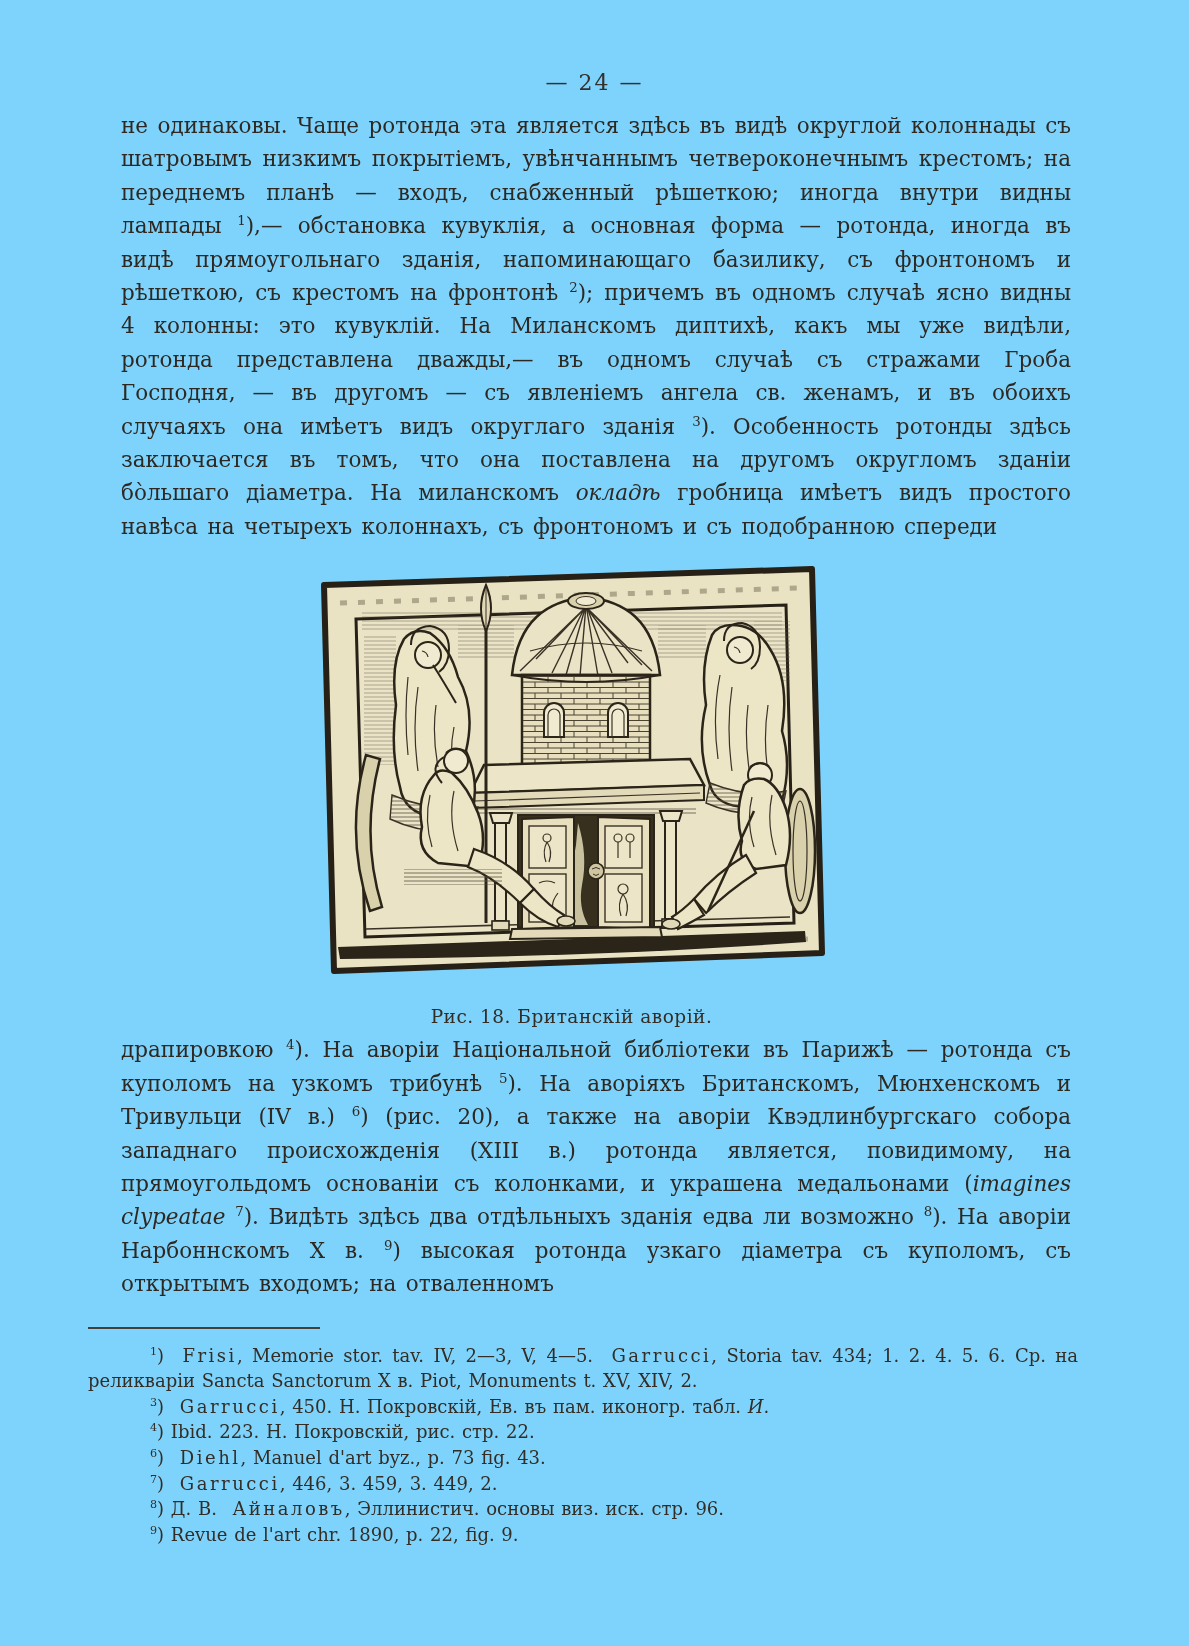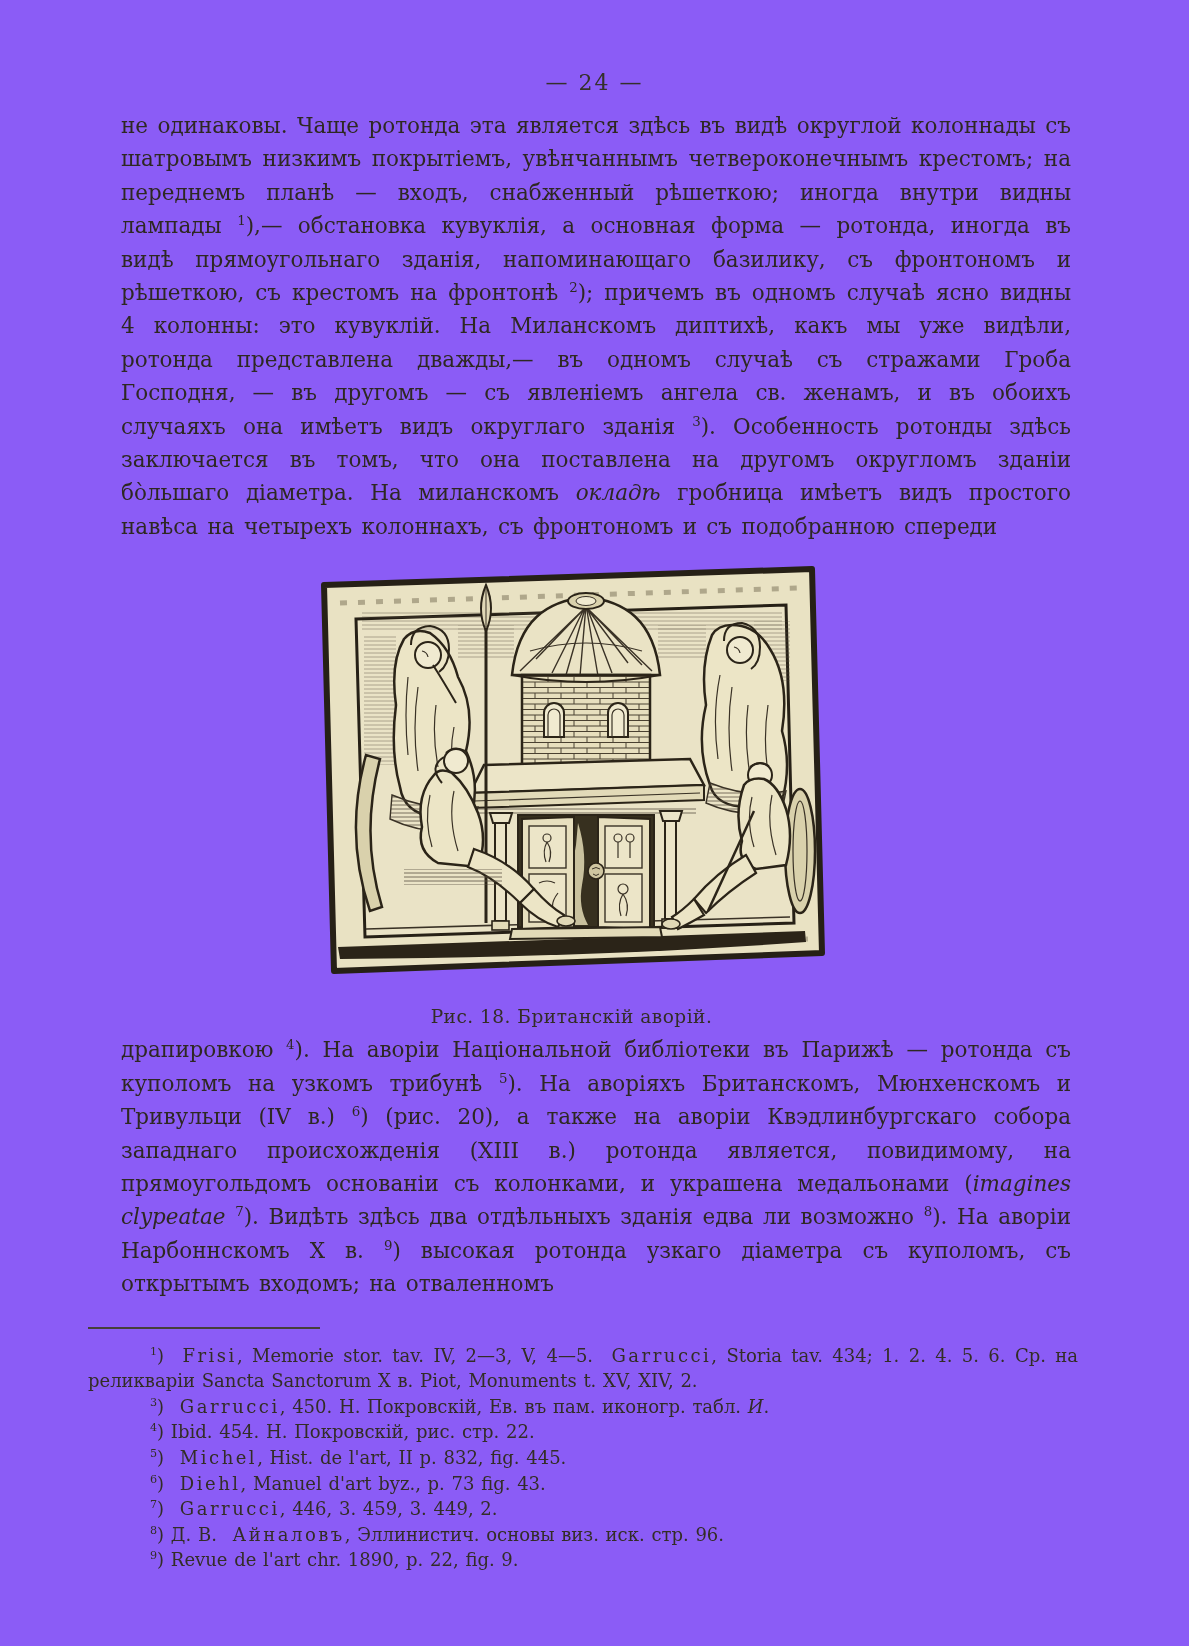--- a/index.html
+++ b/index.html
@@ -1,18 +1,18 @@
 <!DOCTYPE html>
 <html lang="ru"><head>
 <meta charset="utf-8">
 <style>
   html,body { margin:0; padding:0; background:#ffffff; }
   .page {
     position:relative; width:1189px; height:1646px;
-    background:#8b5cf6; overflow:hidden;
+    background:#7dd3fc; overflow:hidden;
     font-family:"DejaVu Serif", serif; color:#2e2822;
   }
   .pageno { padding-top:70px; text-align:center; font-size:22px; letter-spacing:2px; color:#35302a; }
   .content { margin:14px 0 0 115px; width:962px; }
   p.body { font-size:21.5px; line-height:33.4px; text-align:justify; word-spacing:2.5px; margin:6px; }
   .para2 { margin-top:16px; }
   .figure { width:527px; margin:12px 0 0 193px; }
   .figure svg { display:block; }
   .caption { text-align:center; font-size:18.5px; letter-spacing:0.5px; margin-top:14px; color:#332d26; }
   .fnrule { width:232px; border:none; border-top:2.5px solid #46403a; margin:26px 0 14px -27px; }
@@ -166,22 +166,21 @@
       <div class="caption">Рис. 18. Британскій аворій.</div>
     </div>
 
     <p class="body para2"><span>драпировкою </span><sup>4</sup><span>). На аворіи Національной библіотеки въ Парижѣ — ротонда съ куполомъ на узкомъ трибунѣ </span><sup>5</sup><span>). На аворіяхъ Британскомъ, Мюнхенскомъ и Тривульци (IV в.) </span><sup>6</sup><span>) (рис. 20), а также на аворіи Квэдлинбургскаго собора западнаго происхожденія (XIII в.) ротонда является, повидимому, на прямоугольдомъ основаніи съ колонками, и украшена медальонами (</span><span class="it">imagines clypeatae</span><span> </span><sup>7</sup><span>). Видѣть здѣсь два отдѣльныхъ зданія едва ли возможно </span><sup>8</sup><span>). На аворіи Нарбоннскомъ X в. </span><sup>9</sup><span>) высокая ротонда узкаго діаметра съ куполомъ, съ открытымъ входомъ; на отваленномъ</span></p>
 
     <hr class="fnrule">
 
     <div class="footnotes">
       <p><sup>1</sup><span>) </span><span class="sp">Frisi</span><span>, Memorie stor. tav. IV, 2—3, V, 4—5. </span><span class="sp">Garrucci</span><span>, Storia tav. 434; 1. 2. 4. 5. 6. Ср. на реликваріи Sancta Sanctorum X в. Piot, Monuments t. XV, XIV, 2.</span></p>
       <p><sup>3</sup><span>) </span><span class="sp">Garrucci</span><span>, 450. Н. Покровскій, Ев. въ пам. иконогр. табл. </span><span class="it">И</span><span>.</span></p>
-      <p><sup>4</sup><span>) Ibid. 454. Н. Покровскій, рис. стр. 22.</span></p>
-      <p><sup>5</sup><span>) </span><span class="sp">Michel</span><span>, Hist. de l'art, II p. 832, fig. 445.</span></p>
+      <p><sup>4</sup><span>) Ibid. 223. Н. Покровскій, рис. стр. 22.</span></p>
       <p><sup>6</sup><span>) </span><span class="sp">Diehl</span><span>, Manuel d'art byz., p. 73 fig. 43.</span></p>
       <p><sup>7</sup><span>) </span><span class="sp">Garrucci</span><span>, 446, 3. 459, 3. 449, 2.</span></p>
       <p><sup>8</sup><span>) Д. В. </span><span class="sp">Айналовъ</span><span>, Эллинистич. основы виз. иск. стр. 96.</span></p>
       <p><sup>9</sup><span>) Revue de l'art chr. 1890, p. 22, fig. 9.</span></p>
     </div>
 
   </div>
 </div>
 
 </body></html>

